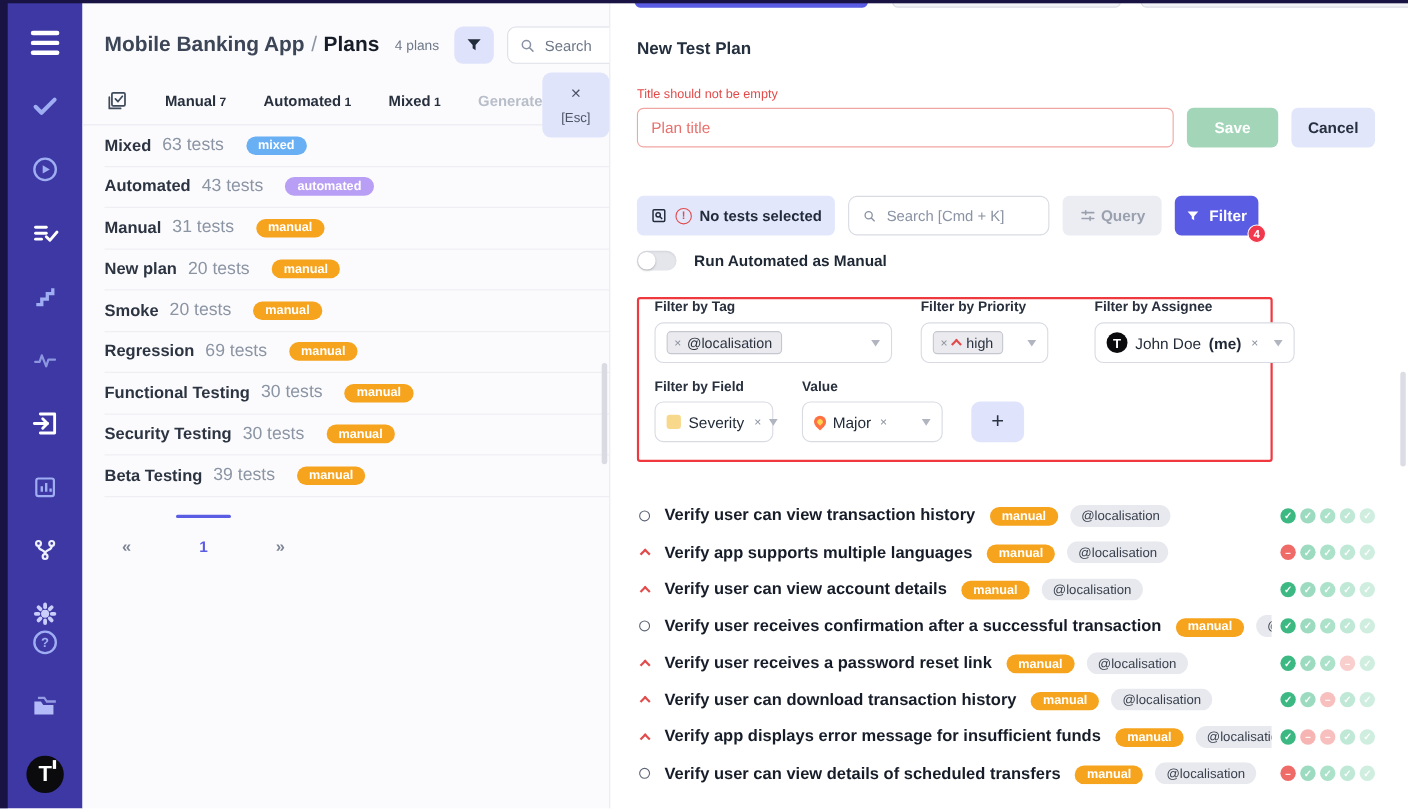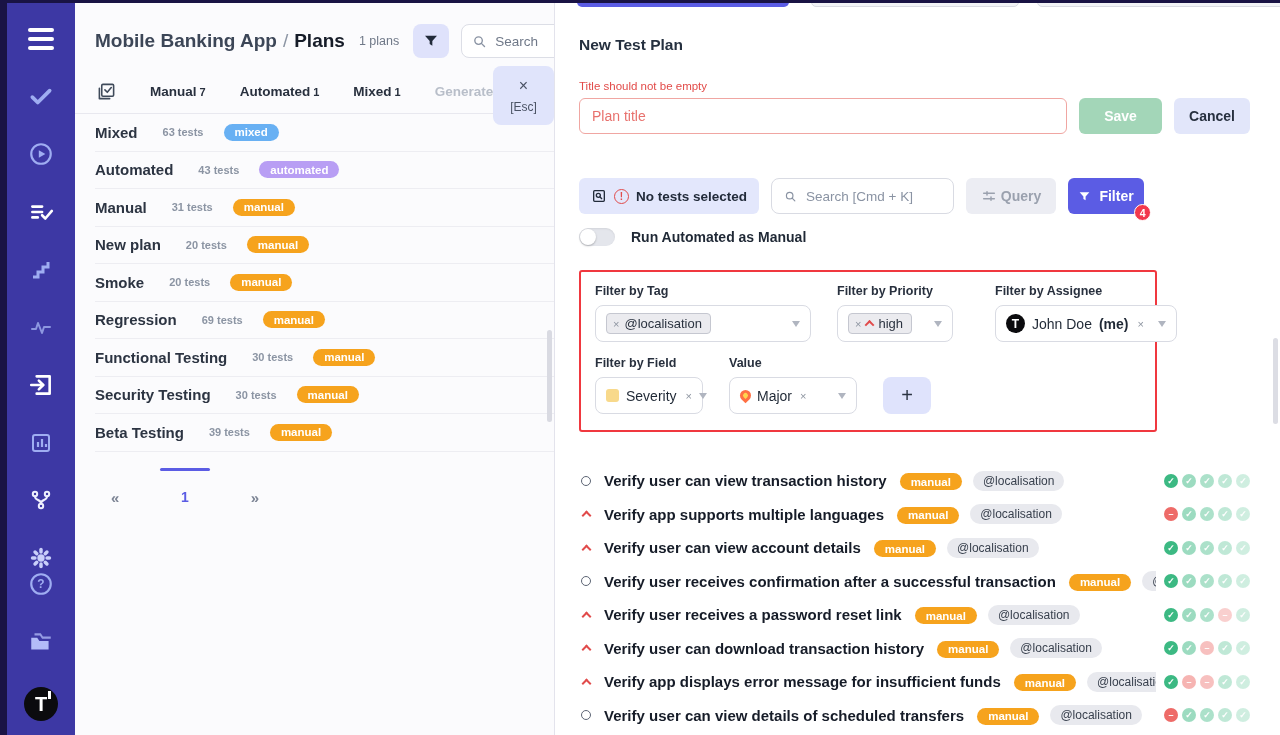--- a/index.html
+++ b/index.html
@@ -39,21 +39,21 @@
   .esc-label { font-size:12px; color:#4a5264; }
   .pp-tabs { display:flex; align-items:center; padding:10px 0 12px 22px; gap:34px; border-bottom:1px solid #e8e8ef; }
   .pp-tabs .tab-icon { color:#3f4a5a; display:flex; }
   .pp-tab { font-size:13.5px; font-weight:bold; color:#28303e; cursor:pointer; white-space:nowrap; }
   .pp-tab sup { font-weight:bold; font-size:11px; margin-left:3px; vertical-align:baseline; }
   .pp-tab.disabled { color:#b8bec9; font-weight:bold; }
   .plan-list { }
   .plan-row { display:flex; align-items:center; height:37.5px; margin:0 0 0 20px; padding-right:18px;
               border-bottom:1px solid #ededf2; cursor:pointer; }
   .plan-name { font-size:15px; font-weight:bold; color:#2c3442; }
-  .plan-tests { font-size:11px; color:#8b94a3; margin-left:25px;font-weight:bold; }
+  .plan-tests { font-size:16px; color:#8b94a3; margin-left:10px; }
   .badge { display:inline-block; font-size:11.5px; font-weight:bold; color:#fff; border-radius:10px;
            padding:2.5px 11px; margin-left:20px; }
   .badge.manual { background:#f6a31d; }
   .badge.mixed { background:#68b0f3; }
   .badge.automated { background:#b89ef4; }
   .pagination { margin:16px 0 0 30px; width:160px; }
   .pg-indicator { width:50px; height:3px; background:#5b5ce4; margin:0 auto 18px; border-radius:2px; }
   .pg-row { display:flex; align-items:center; justify-content:space-between; padding:0 6px; }
   .pg-arrow { color:#7d8595; font-size:15px; font-weight:bold; cursor:pointer; }
   .pg-page { color:#5b5ce4; font-size:14px; font-weight:bold; cursor:pointer; }
@@ -92,21 +92,21 @@
                   background:#f2384d; color:#fff; font-size:10.5px; font-weight:bold; display:flex; align-items:center;
                   justify-content:center; border:1.5px solid #fff; }
   .toggle-row { display:flex; align-items:center; gap:16px; margin-top:14px; }
   .toggle { width:36px; height:18px; border-radius:9px; background:#e4e6ec; position:relative; cursor:pointer;
             box-shadow:inset 0 1px 2px rgba(0,0,0,.08); }
   .toggle .knob { position:absolute; left:1px; top:1px; width:16px; height:16px; border-radius:50%; background:#fff;
                   box-shadow:0 1px 2px rgba(0,0,0,.25); }
   .toggle-label { font-size:14px; font-weight:bold; color:#1f2835; }
 
   
-  .filter-panel { border:2px solid #f0383f; border-radius:3px; margin-top:24px; width:578px; padding:12px 14px 16px; }
+  .filter-panel { border:2px solid #f0383f; border-radius:3px; margin-top:24px; width:578px; padding:0 14px 16px; }
   .fp-row { display:flex; gap:26px; }
   .fp-row + .fp-row { margin-top:14px; }
   .fp-group { display:flex; flex-direction:column; gap:7px; }
   .fp-label { font-size:12.5px; font-weight:bold; color:#28303e; }
   .dd { display:flex; align-items:center; background:#fff; border:1px solid #d9dbe3; border-radius:8px; height:37px;
         padding:0 10px; cursor:pointer; }
   .dd .caret { width:0; height:0; border-left:4.5px solid transparent; border-right:4.5px solid transparent;
                border-top:6px solid #b0b5c0; margin-left:auto; }
   .chip { display:flex; align-items:center; gap:5px; background:#ebebef; border:1px solid #c5c7d0; border-radius:4px;
           padding:2px 8px 2px 6px; font-size:13px; color:#2b3340; }
@@ -245,21 +245,21 @@
   <div class="sb-btn sb-gap">
     <span class="logo-circle">T<i></i></span>
   </div>
 </nav>
 
 <section class="plans-panel">
   <div class="pp-header">
     <div class="pp-title">
       <span>Mobile Banking App</span><span class="slash">/</span><span class="section">Plans</span>
     </div>
-    <span class="pp-count">1 plans</span>
+    <span class="pp-count">4 plans</span>
     <div class="pp-filter-btn">
       <svg width="16" height="16" viewBox="0 0 24 24" fill="currentColor">
           <path d="M3 4 h18 l-7 8 v7 l-4 -2.6 v-4.4 z"></path>
         </svg>
     </div>
     <div class="pp-search">
       <svg width="15" height="15" viewBox="0 0 24 24" fill="none" stroke="currentColor" stroke-width="2.2" stroke-linecap="round">
           <circle cx="10.5" cy="10.5" r="6"></circle>
           <path d="M15 15 l5 5"></path>
         </svg>

